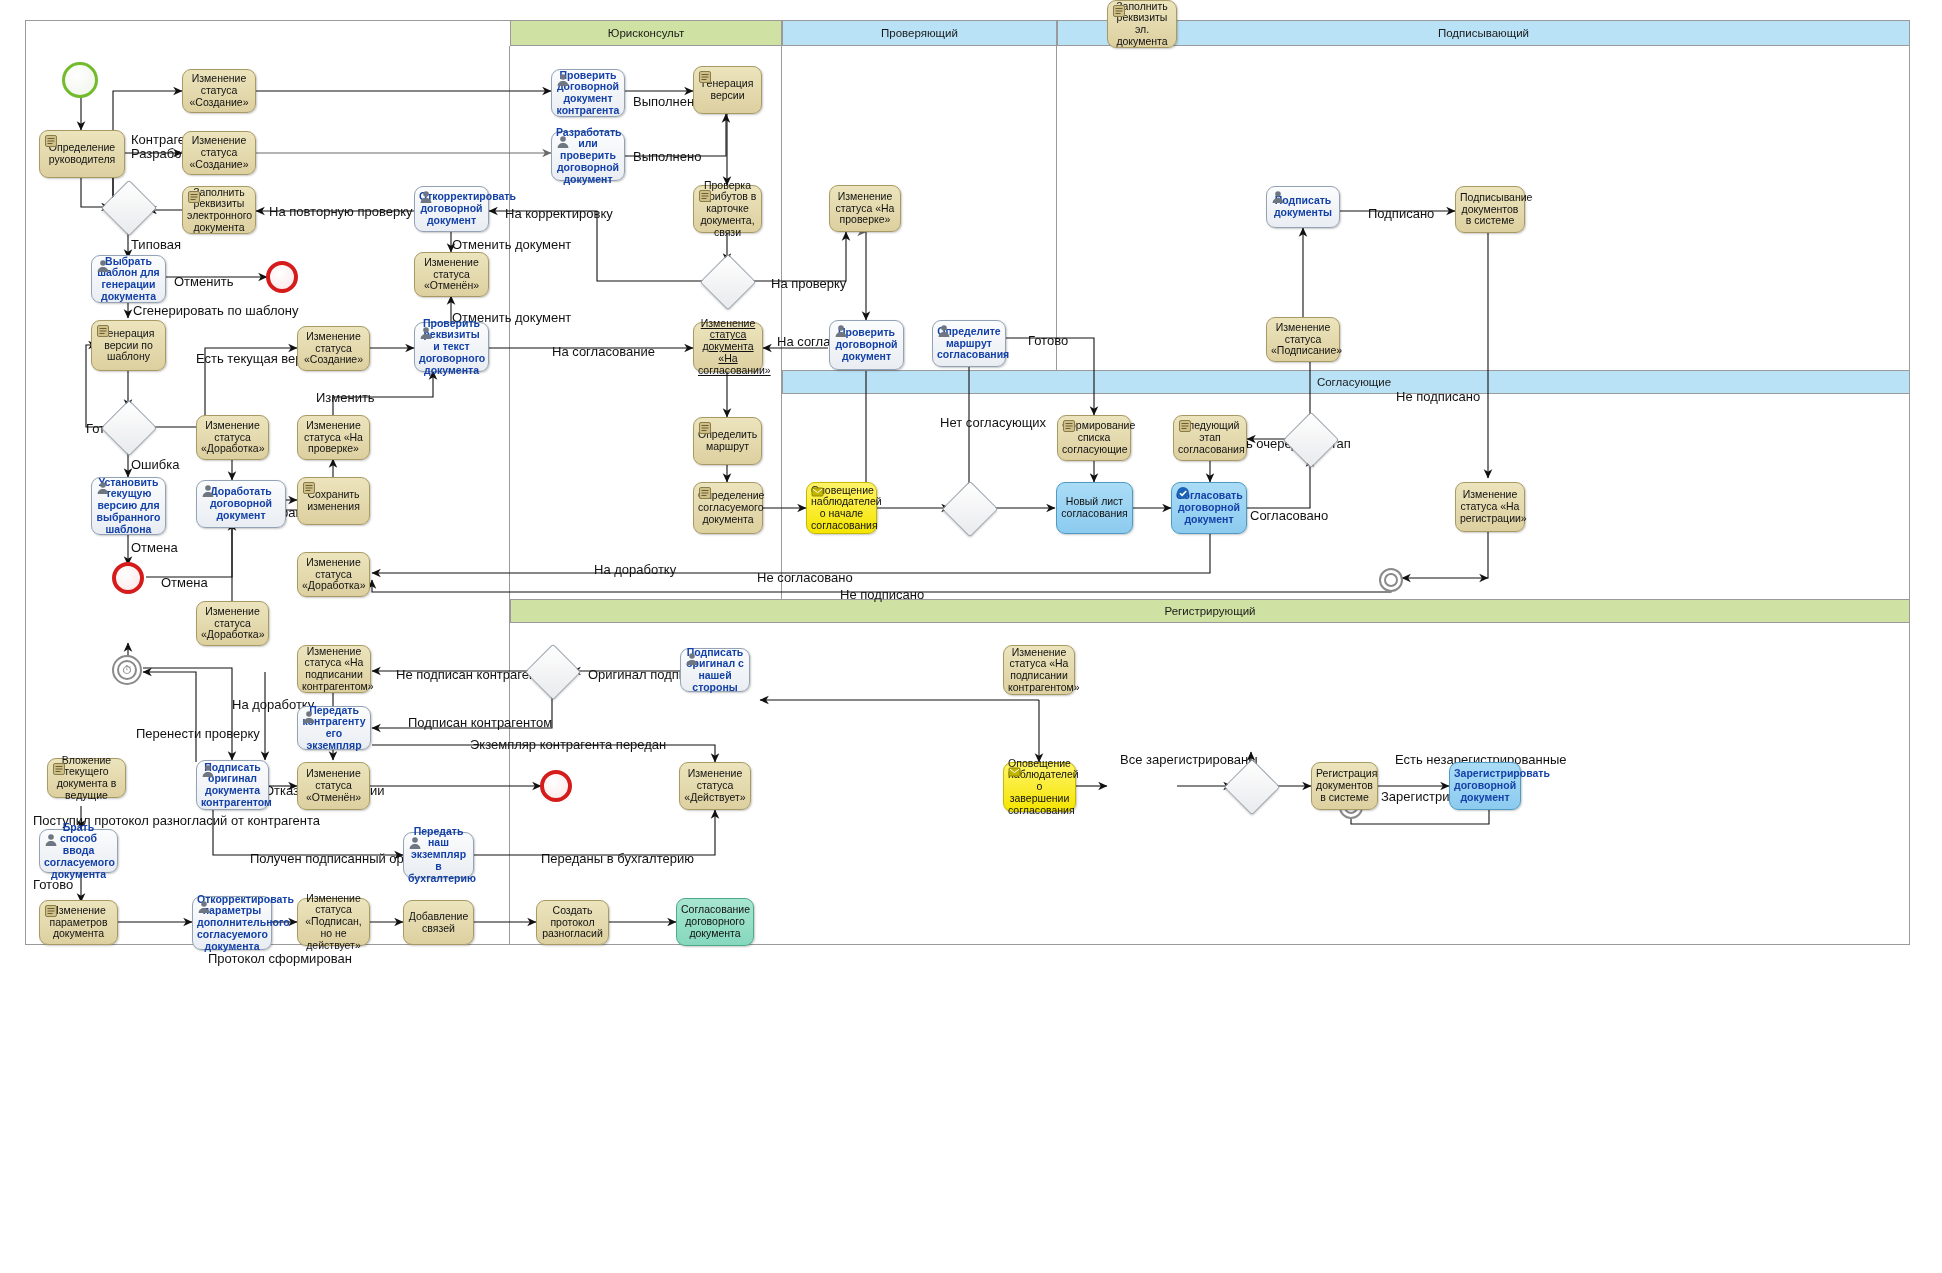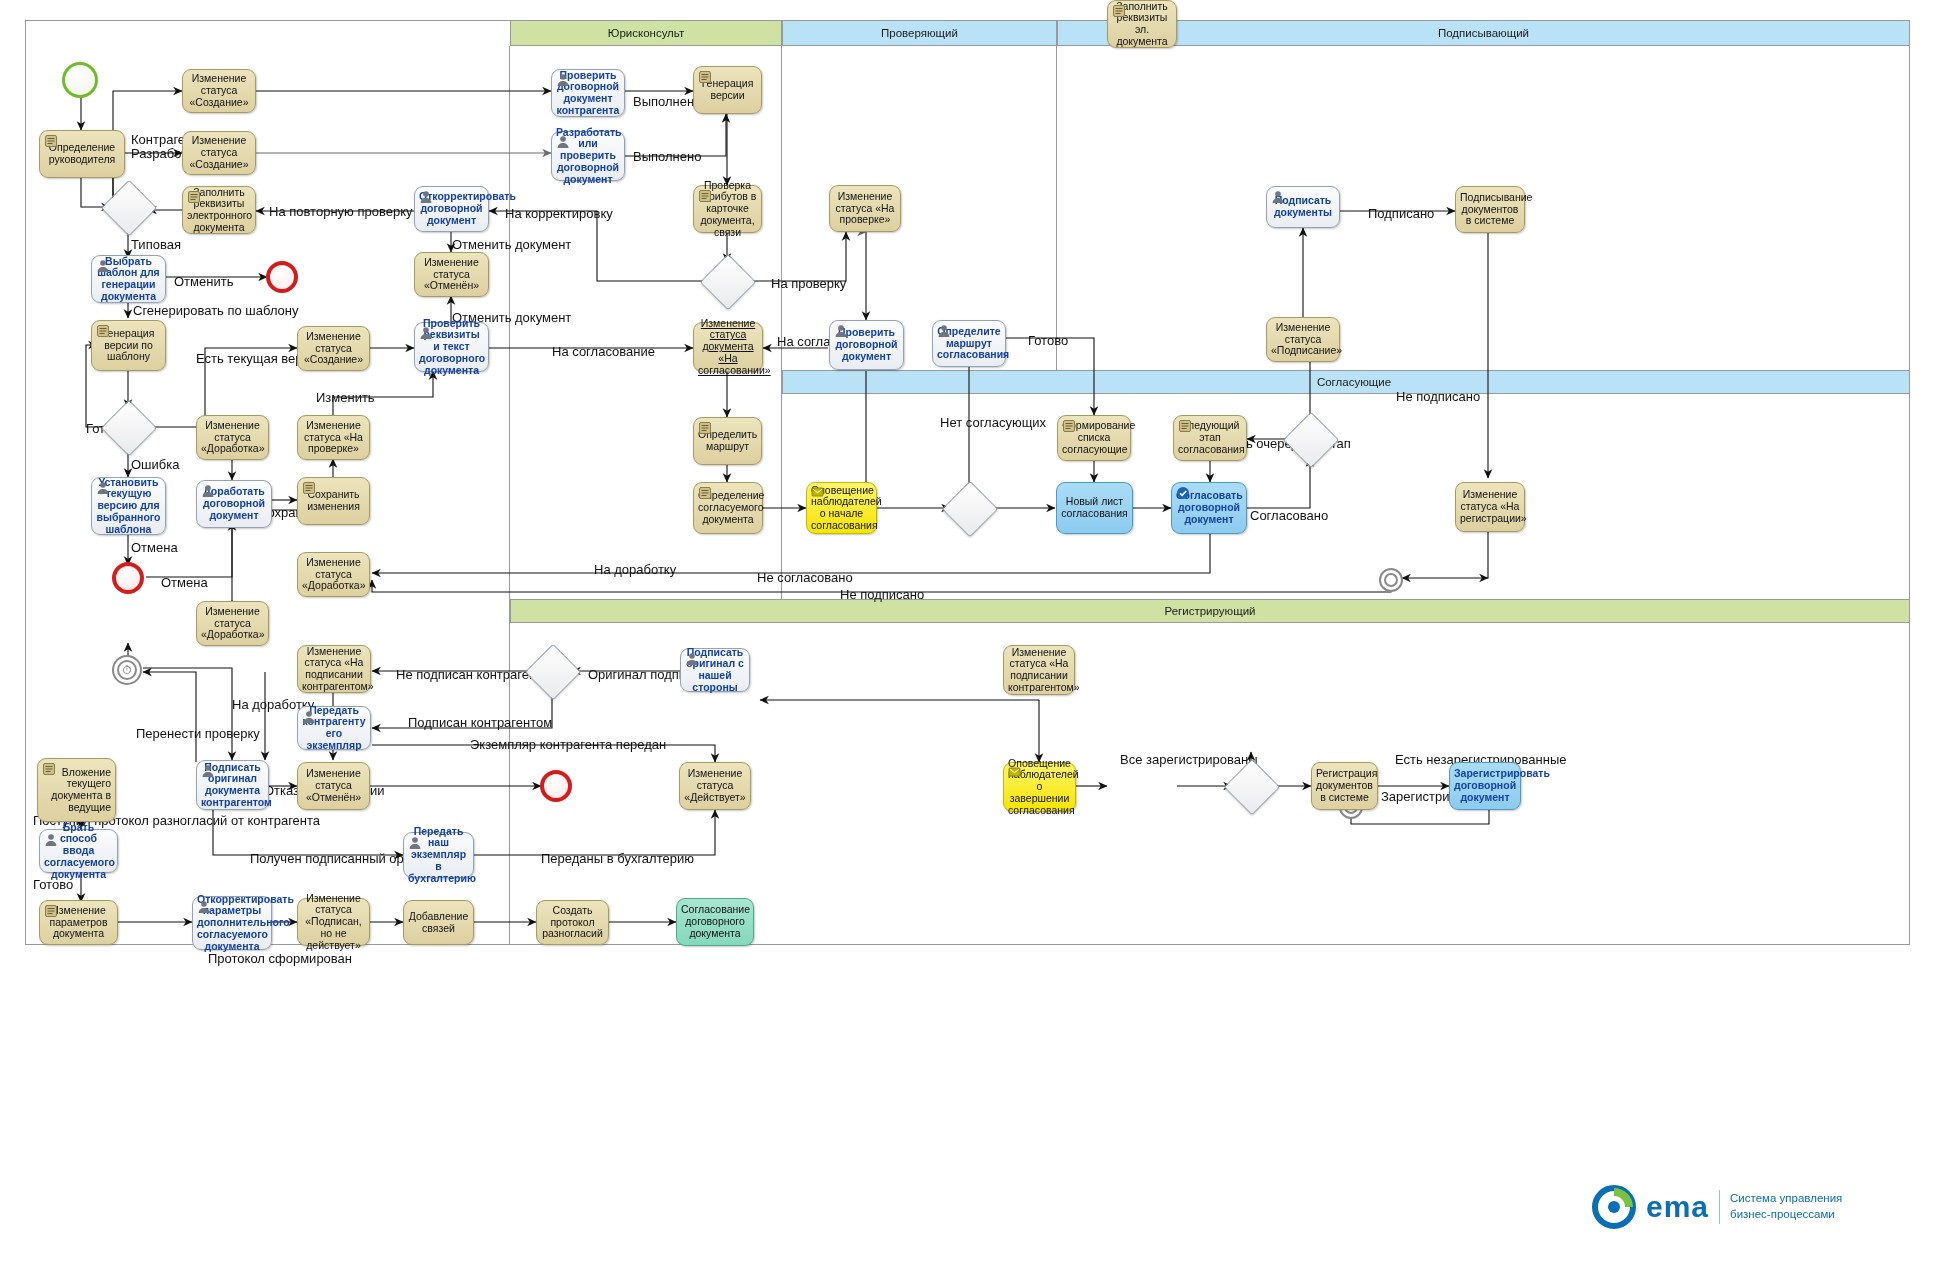--- a/index.html
+++ b/index.html
@@ -410,21 +410,21 @@
   </div>
 
   <div class="node task" style="left:196px;top:415px;width:73px;height:45px;">
     <span class="lbl">Изменение статуса «Доработка»</span>
   </div>
 
   <div class="node task" style="left:297px;top:415px;width:73px;height:45px;">
     <span class="lbl">Изменение статуса «На проверке»</span>
   </div>
 
-  <div class="node user-task" style="left:196px;top:480px;width:76px;height:48px;">
+  <div class="node user-task" style="left:196px;top:480px;width:90px;height:48px;">
     <span class="nicon">
         <svg viewBox="0 0 14 14">
           <circle cx="7" cy="4" r="2.8" fill="#6e7681"></circle>
           <path d="M1.6 13c0-3 2.4-5 5.4-5s5.4 2 5.4 5z" fill="#6e7681"></path>
         </svg>
       </span>
     <span class="lbl">Доработать договорной документ</span>
   </div>
 
   <div class="node task" style="left:297px;top:477px;width:73px;height:48px;">
@@ -438,21 +438,21 @@
   </div>
 
   <div class="node task" style="left:297px;top:552px;width:73px;height:45px;">
     <span class="lbl">Изменение статуса «Доработка»</span>
   </div>
 
   <div class="node task" style="left:196px;top:601px;width:73px;height:45px;">
     <span class="lbl">Изменение статуса «Доработка»</span>
   </div>
 
-  <div class="node task" style="left:37px;top:758px;width:79px;height:64px;text-align:right;">
+  <div class="node task" style="left:47px;top:758px;width:79px;height:40px;">
     <span class="nicon">
         <svg viewBox="0 0 14 14">
           <rect x="1.5" y="1.5" width="11" height="11" rx="1.5" fill="#cfc08a" stroke="#8a7c48"></rect>
           <path d="M3.5 4.5h7M3.5 7h7M3.5 9.5h5" stroke="#6b5e30" stroke-width="1"></path>
         </svg>
       </span>
     <span class="lbl">Вложение текущего документа в ведущие</span>
   </div>
 
   <div class="node user-task" style="left:39px;top:829px;width:79px;height:44px;">
@@ -756,29 +756,14 @@
   </div>
 
   <div class="node task" style="left:1311px;top:762px;width:67px;height:48px;">
     <span class="lbl">Регистрация документов в системе</span>
   </div>
 
   <div class="node svc-blue-user" style="left:1449px;top:762px;width:72px;height:48px;">
     <span class="lbl">Зарегистрировать договорной документ</span>
   </div>
 
-  <div id="logo" style="left:1592px;top:1185px;">
-    <span class="mark">
-      <svg viewBox="0 0 44 44" width="44" height="44">
-        <circle cx="22" cy="22" r="19" fill="none" stroke="#0a6fb5" stroke-width="6"></circle>
-        <path d="M22 3 A19 19 0 0 1 41 22 L33 22 A11 11 0 0 0 22 11 Z" fill="#7cc242"></path>
-        <circle cx="22" cy="22" r="6" fill="#0a6fb5"></circle>
-      </svg>
-    </span>
-    <span class="wordmark">ema</span>
-    <span class="divider"></span>
-    <span class="tagline">
-      <span>Система управления</span><br>
-      <span>бизнес-процессами</span>
-    </span>
-  </div>
 
 </div>
 
 </body></html>

